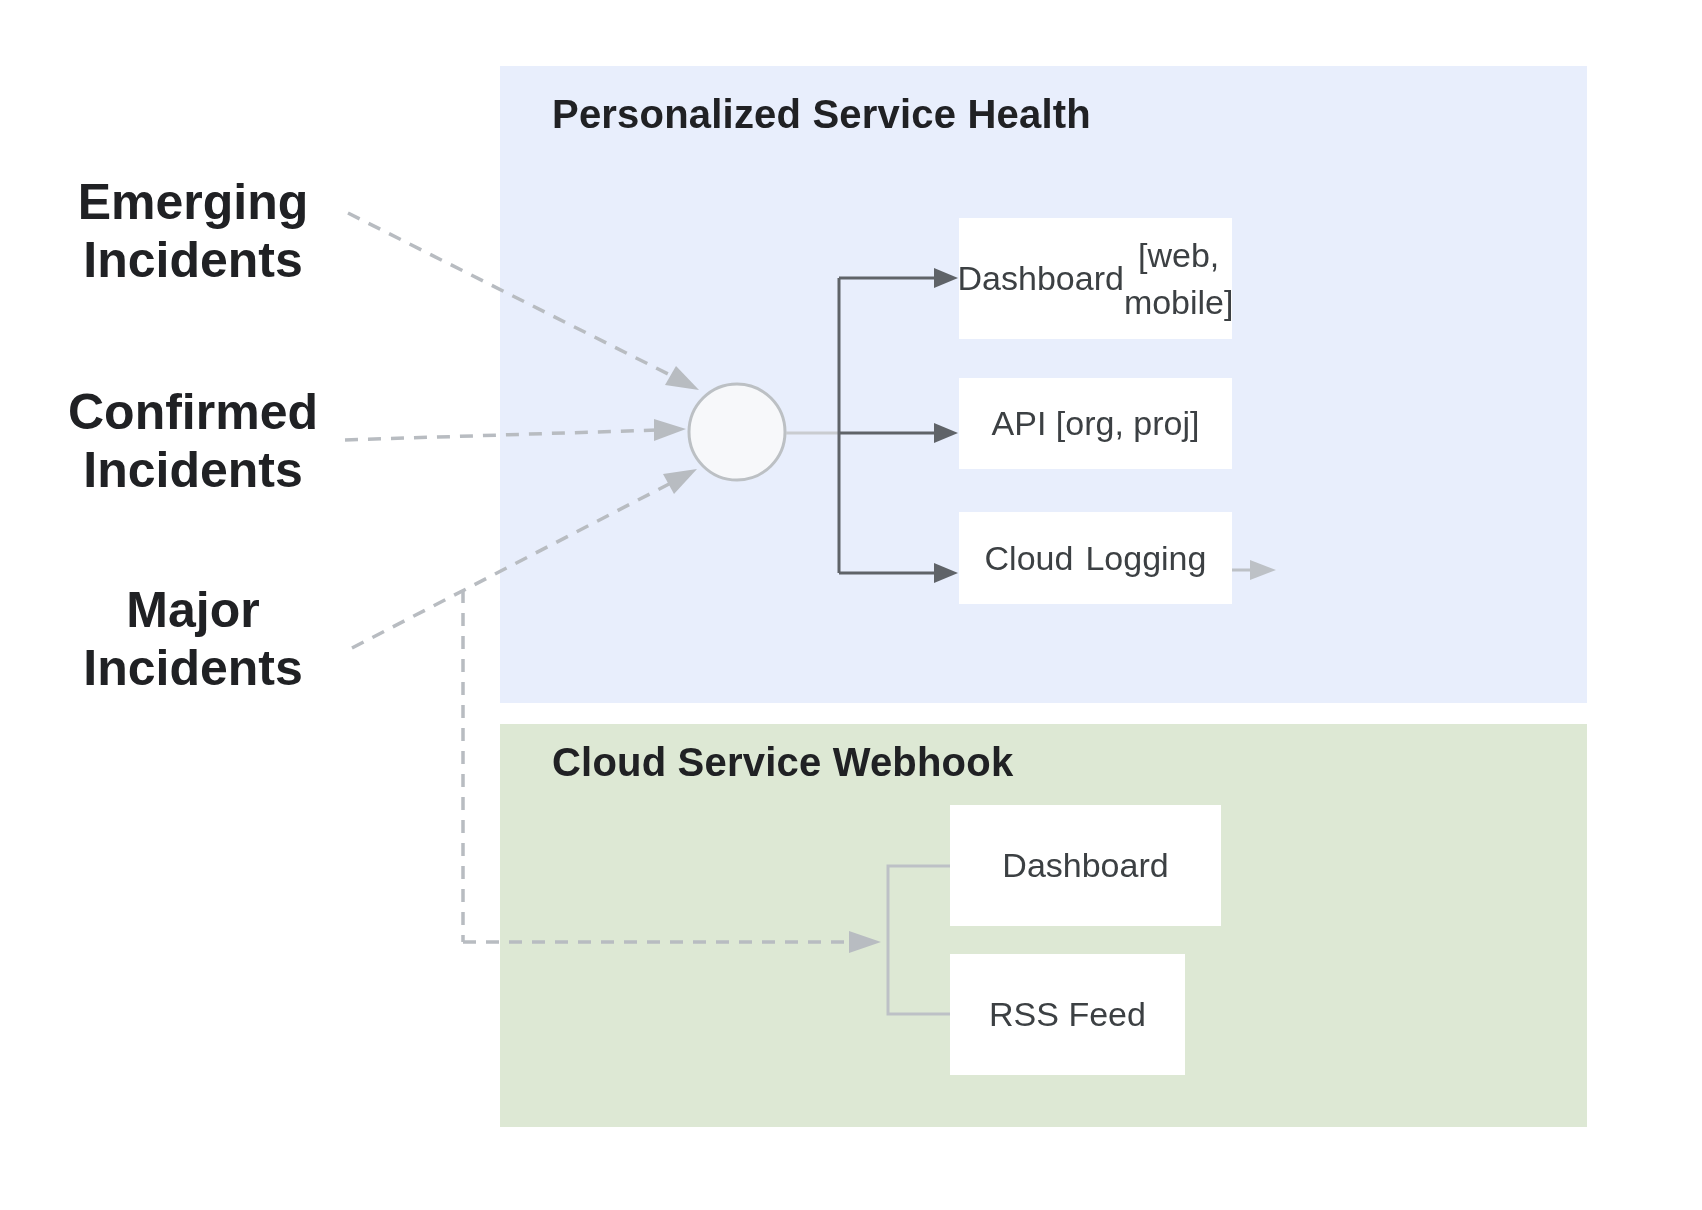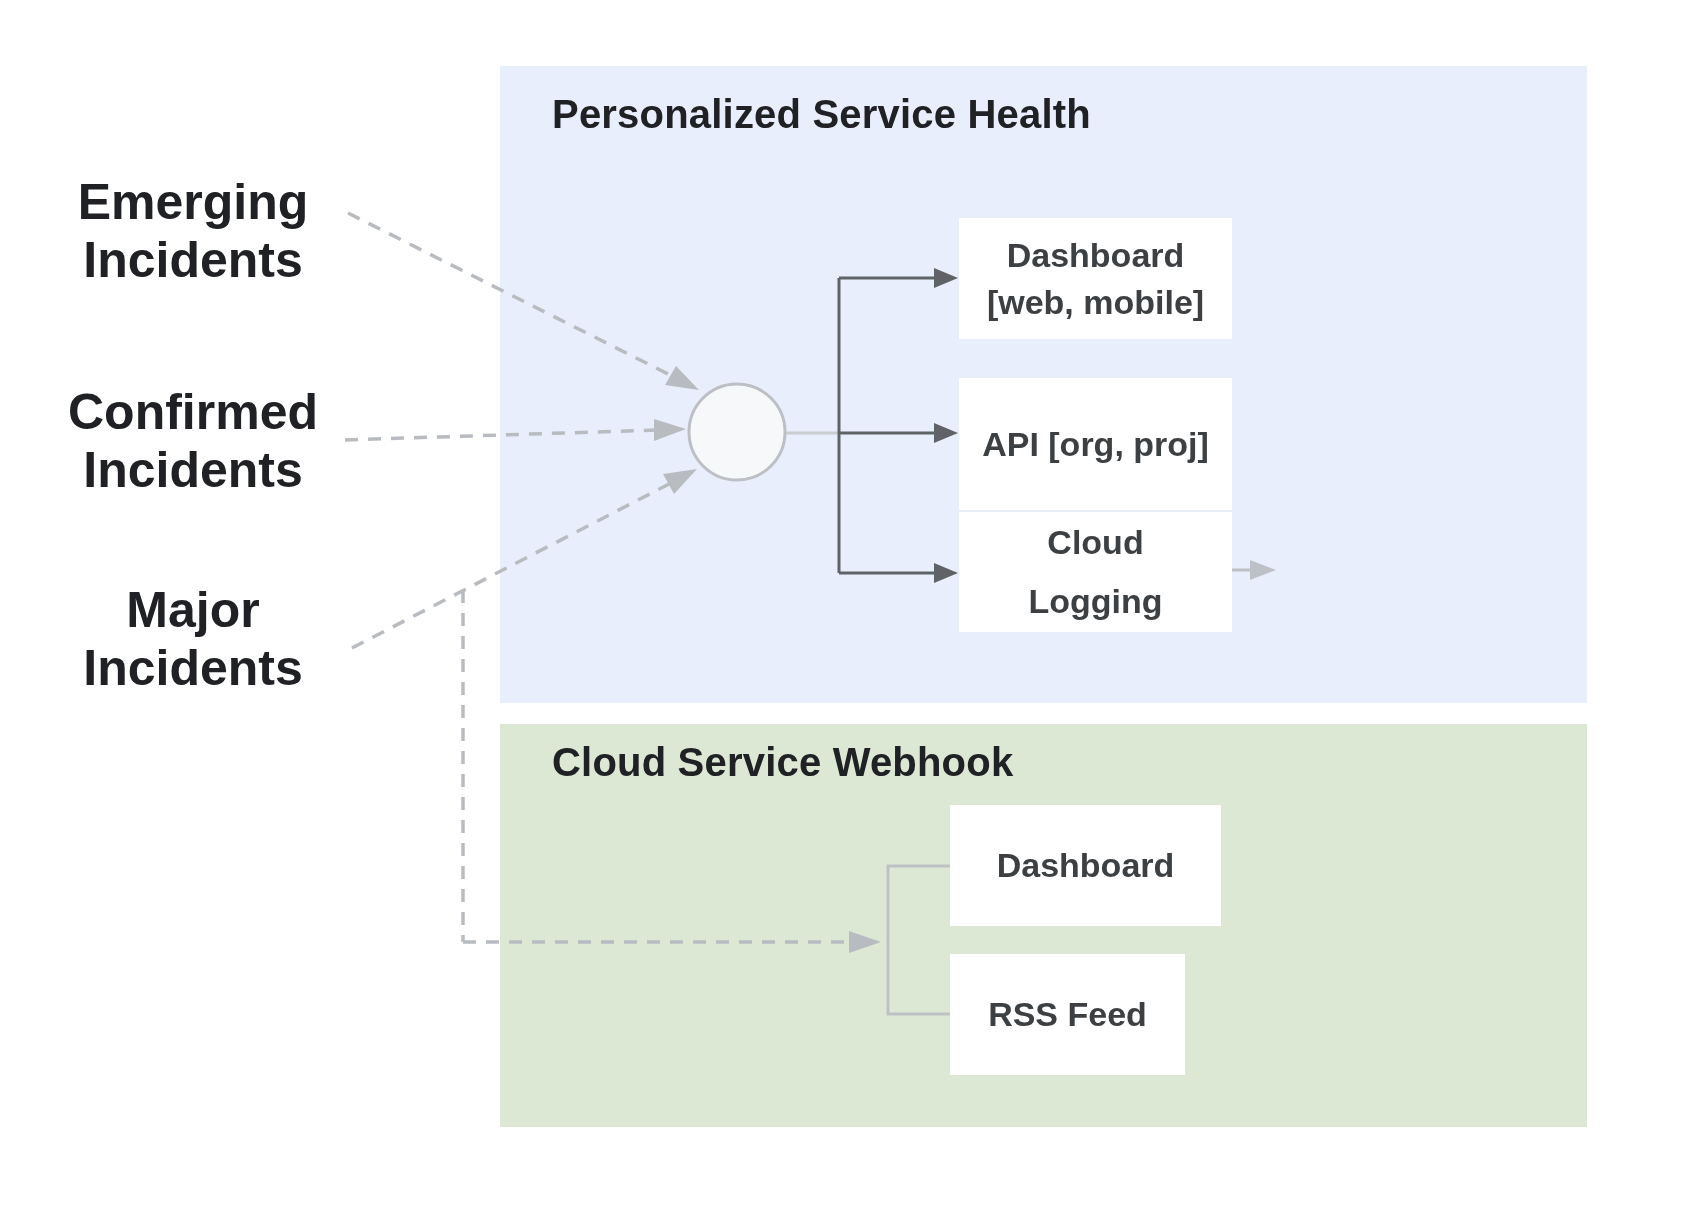--- a/index.html
+++ b/index.html
@@ -19,26 +19,26 @@
   .src-label{
     position:absolute;left:53px;width:280px;text-align:center;
     font-size:50px;line-height:58px;color:#202124;font-weight:700;
   }
   #src-emerging{top:173px;}
   #src-confirmed{top:383px;}
   #src-major{top:581px;}
   svg#wires{position:absolute;left:0;top:0;z-index:2;}
   .node{
     position:absolute;background:#ffffff;z-index:3;
-    display:flex;flex-direction:column;align-items:center;justify-content:center;
-    font-size:34px;line-height:47px;color:#3c4043;text-align:center;font-weight:bold;
+    display:flex;flex-direction:row;align-items:center;justify-content:center;
+    font-size:34px;line-height:47px;color:#3c4043;text-align:center;
   }
   #node-dashboard-p{left:959px;top:218px;width:273px;height:121px;}
-  #node-api{left:959px;top:378px;width:273px;height:132px;}
-  #node-cloud-logging{left:959px;top:512px;width:273px;height:120px;gap:12px;}
+  #node-api{left:959px;top:378px;width:273px;height:91px;}
+  #node-cloud-logging{left:959px;top:512px;width:273px;height:92px;gap:12px;}
   #node-notifications{left:1276px;top:460px;width:282px;height:225px;}
   #node-dashboard-c{left:950px;top:805px;width:271px;height:121px;}
   #node-rss{left:950px;top:954px;width:235px;height:121px;}
   .notif-title{font-size:36px;line-height:46px;color:#2f3136;margin-bottom:4px;}
   .notif-sub{font-size:28px;line-height:40px;color:#3c4043;}
 </style>
 </head>
 <body>
 
 <div id="canvas">

